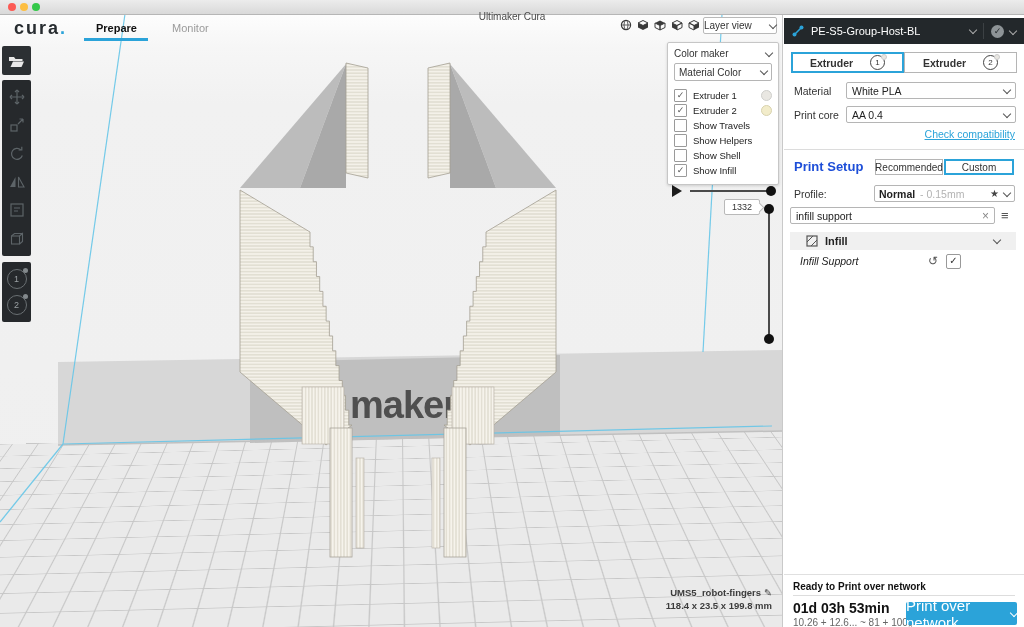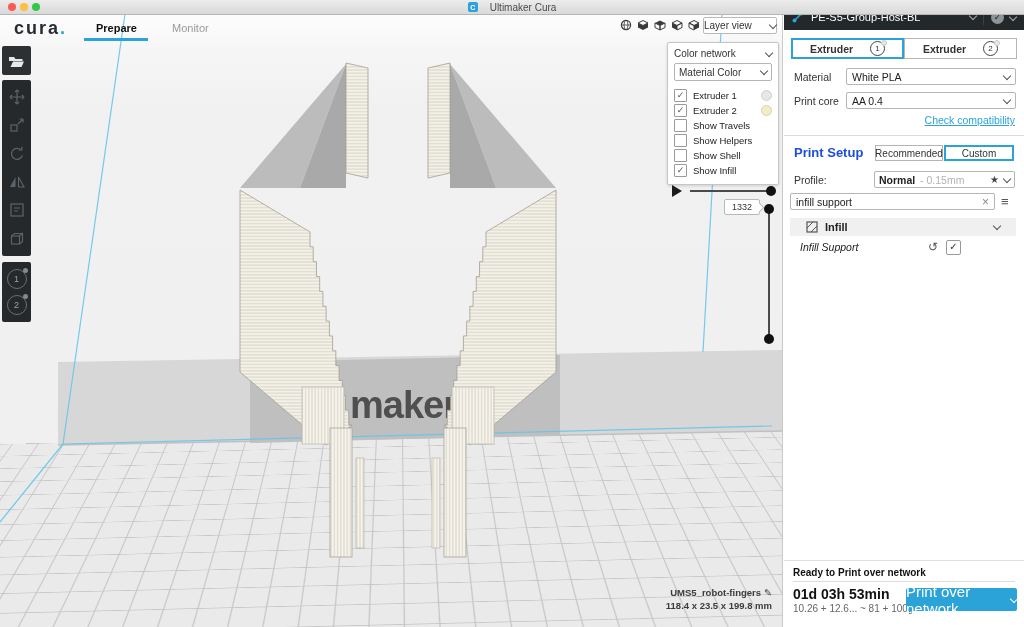--- a/index.html
+++ b/index.html
@@ -6,21 +6,21 @@
   body{width:1024px;height:627px;position:relative;overflow:hidden;
        font-family:"Liberation Sans",sans-serif;background:#fff;color:#222;}
   
   .titlebar{position:absolute;left:0;top:0;width:1024px;height:14px;
     background:linear-gradient(#ececec,#d9d9d9);border-bottom:1px solid #b6b6b6;z-index:50;}
   .tl{position:absolute;top:3px;width:8px;height:8px;border-radius:50%;}
   .tl.red{left:8px;background:#fc5a54;}
   .tl.yellow{left:20px;background:#fdbe41;}
   .tl.green{left:32px;background:#34c84a;}
   .titlewrap{position:absolute;left:0;top:0;width:100%;height:14px;
-    display:flex;align-items:center;justify-content:center;gap:12px;}
+    display:flex;align-items:center;justify-content:center;gap:12px;flex-direction:column;}
   .appicon{width:10px;height:10px;border-radius:2px;background:#2ba3d9;color:#fff;
     font-size:7px;font-weight:bold;display:flex;align-items:center;justify-content:center;}
   .apptitle{font-size:10px;color:#4a4a4a;}
 
   
   .viewport{position:absolute;left:0;top:14px;width:783px;height:613px;overflow:hidden;
     background:linear-gradient(#fdfdfd 0,#f6f6f6 34px,#f1f1f1 90px,#efefef);
     border-right:1px solid #c9c9c9;box-sizing:border-box;}
   .plate-rot{position:absolute;left:-160px;top:420px;width:1160px;height:820px;transform:rotate(-1.4deg);}
   .plate-grid{width:100%;height:100%;transform-origin:50% 0;
@@ -86,21 +86,21 @@
   .sb-tools{top:66px;height:176px;display:flex;flex-direction:column;align-items:center;
     justify-content:space-around;padding:3px 0;box-sizing:border-box;}
   .sb-ext{top:248px;height:60px;display:flex;flex-direction:column;align-items:center;
     justify-content:space-evenly;}
   .toolbtn{width:22px;height:22px;display:flex;align-items:center;justify-content:center;}
   .extbtn{position:relative;width:18px;height:18px;border:1px solid #6a7073;border-radius:50%;
     color:#9aa0a3;font-size:9px;display:flex;align-items:center;justify-content:center;}
   .extbtn .dot{position:absolute;right:-2px;top:-2px;width:5px;height:5px;border-radius:50%;background:#83898c;}
 
   
-  .panel{position:absolute;left:784px;top:4px;width:240px;height:498px;background:#fff;font-size:10.5px;}
+  .panel{position:absolute;left:784px;top:18px;width:240px;height:498px;background:#fff;font-size:10.5px;}
   .printerbar{position:absolute;left:0;top:0;width:240px;height:26px;background:#23282b;
     display:flex;align-items:center;color:#fff;}
   .printerbar .pname{font-size:11px;margin-left:6px;flex:1;}
   .printerbar .chev{border-color:#aaa;}
   .pbar-div{width:1px;height:16px;background:#3c4144;margin:0 7px;}
   .statuscirc{width:13px;height:13px;border-radius:50%;background:#8e9497;color:#23282b;
     font-size:9px;display:flex;align-items:center;justify-content:center;}
   .ext-tab{position:absolute;top:34px;width:113px;height:21px;background:#fff;border:1px solid #b5b5b5;
     display:flex;align-items:center;justify-content:center;gap:17px;font-weight:bold;color:#333;
     box-sizing:border-box;font-size:10.5px;}
@@ -248,21 +248,21 @@
       <polygon points="11,4 6,6.5 6,11 11,8.5" fill="#3a3a3a"></polygon>
     </svg>
   </div>
   <div class="layersel">
     <span>Layer view</span>
     <span class="chev"></span>
   </div>
 
   <div class="cspanel">
     <div class="cs-title">
-      <span>Color network</span>
+      <span>Color maker</span>
       <span class="chev"></span>
     </div>
     <div class="cs-select">
       <span>Material Color</span>
       <span class="chev"></span>
     </div>
     <div class="cs-row">
       <span class="cbox">✓</span>
       <span class="cs-label">Extruder 1</span>
       <span class="swatch sw-1"></span>

